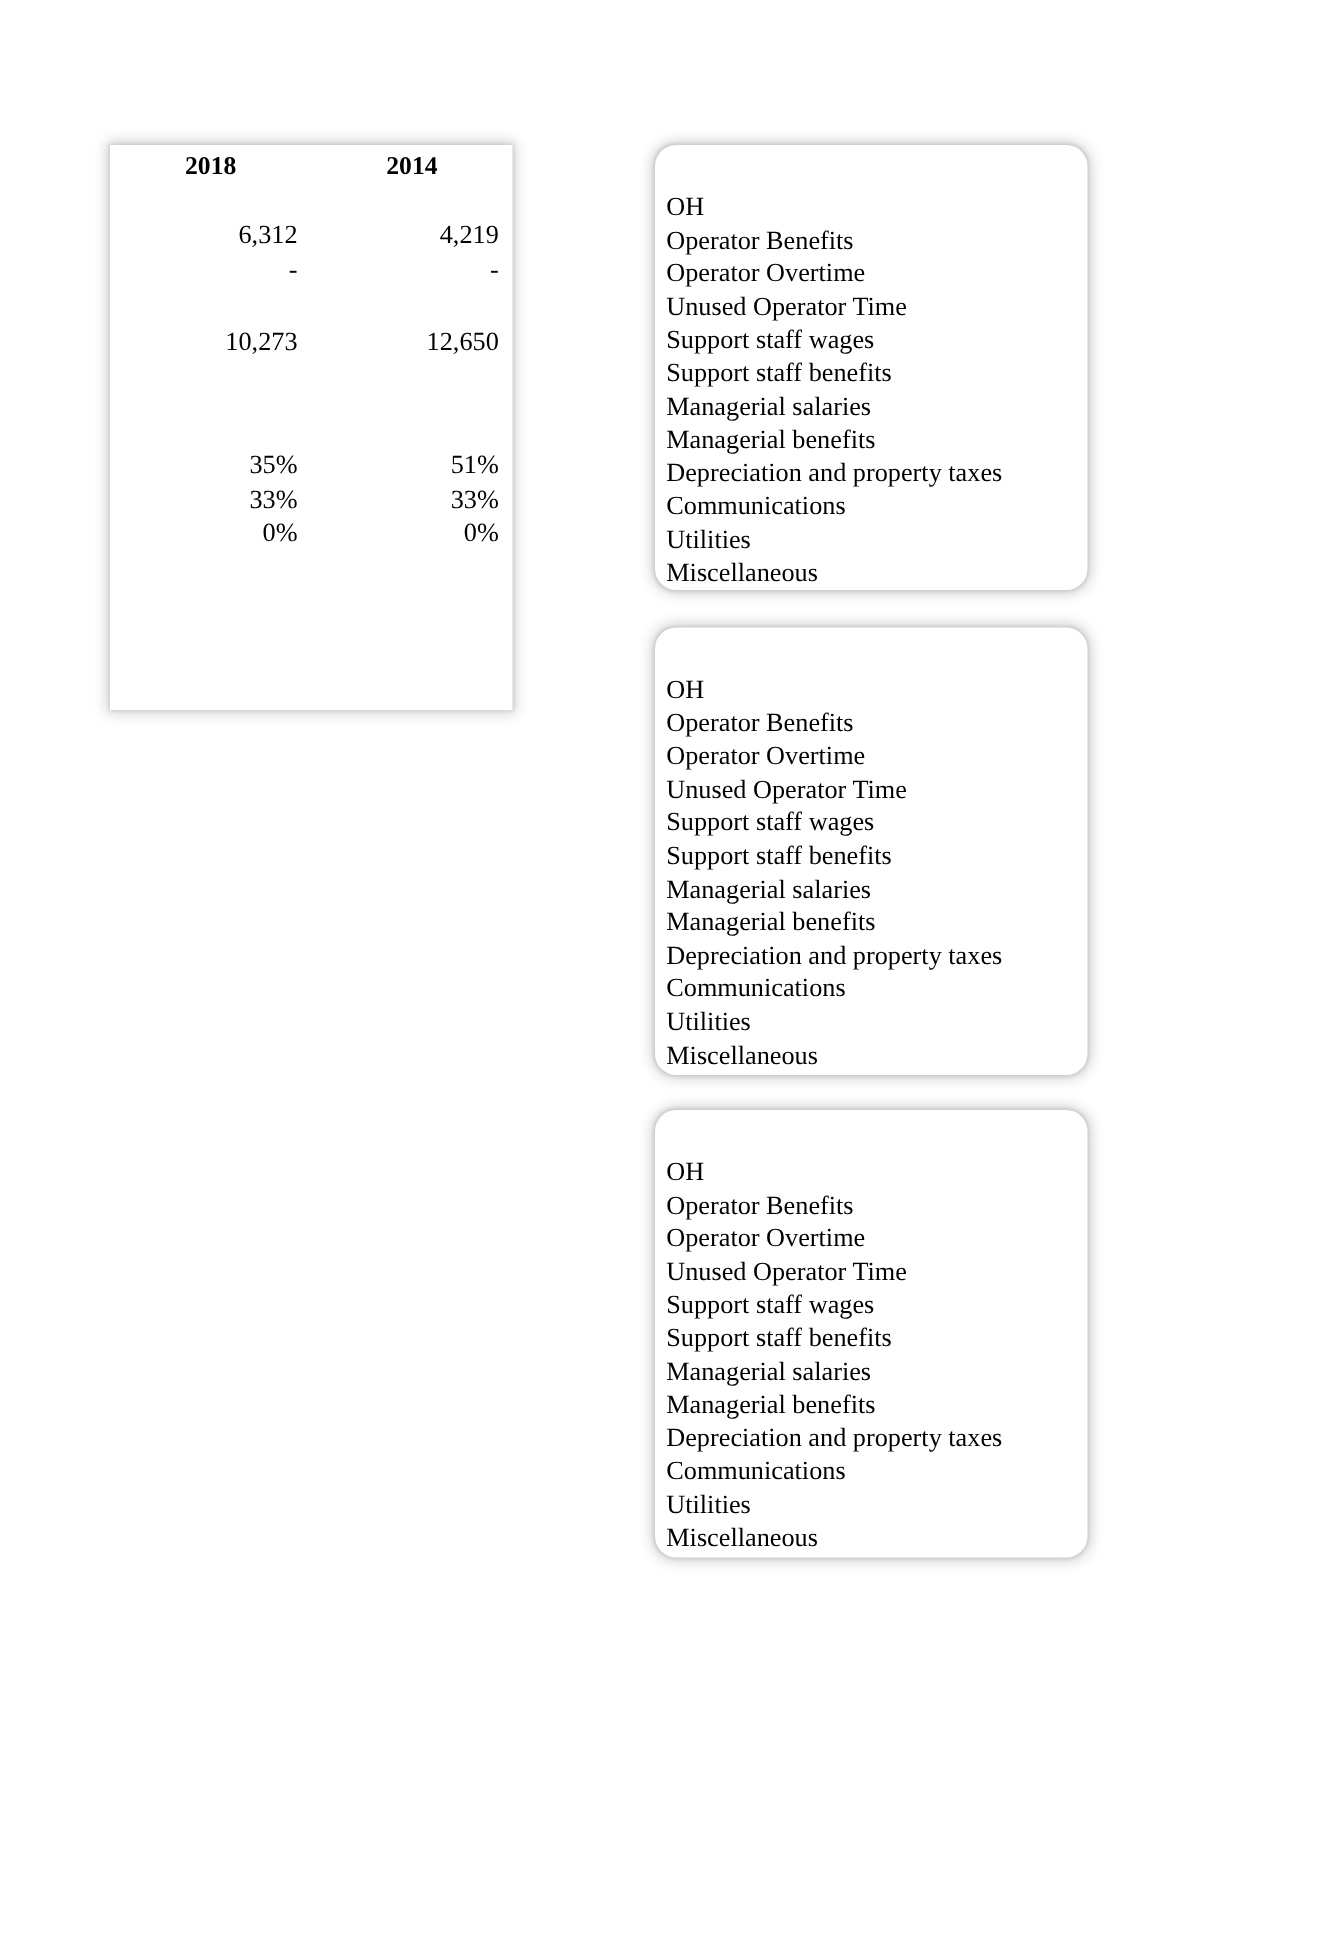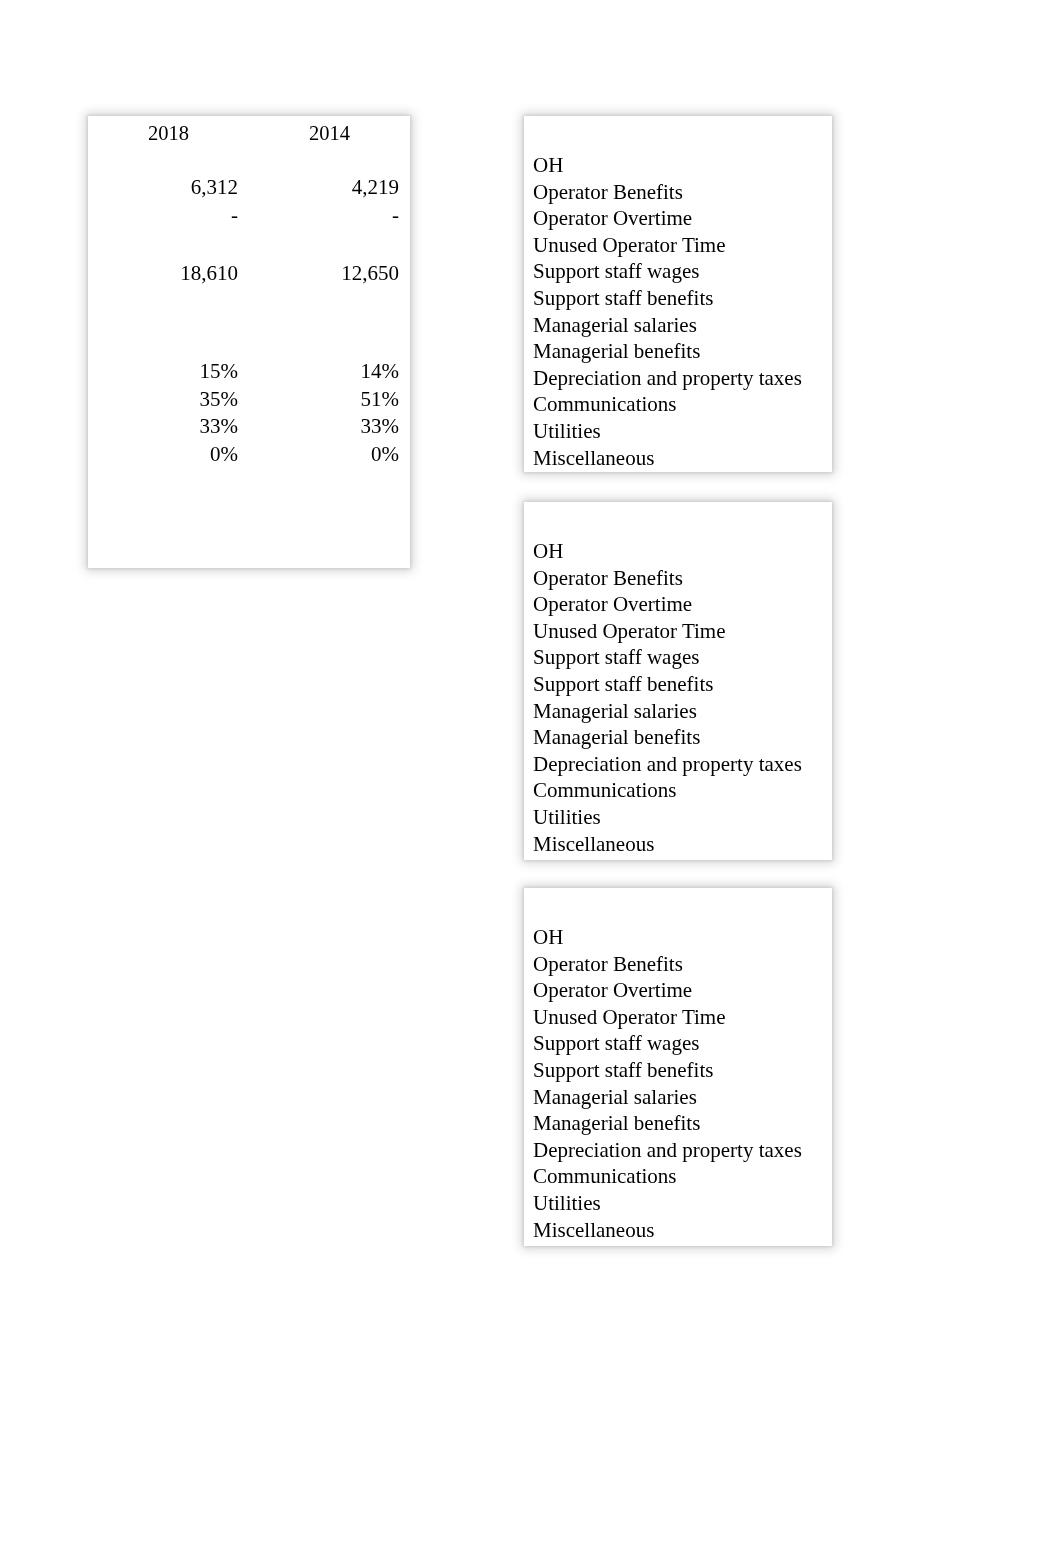--- a/index.html
+++ b/index.html
@@ -37,21 +37,21 @@
   .num-table {
     border-collapse: collapse;
     width: 100%;
     table-layout: fixed;
     font-size: 21px;
     line-height: 1;
   }
   .num-table col.c-year { width: 50%; }
 
   .num-table th {
-    font-weight: normal;
+    font-weight: bold;
     text-align: center;
     padding: 0;
     height: 34px;
     vertical-align: middle;
     font-size: 20.5px;
   }
   .num-table td {
     text-align: right;
     padding: 0 11px 0 0;
     height: 27.5px;
@@ -59,21 +59,22 @@
     white-space: nowrap;
   }
   .num-table tr.spacer td { height: 24px; }
   .num-table tr.spacer-lg td { height: 30px; }
   .num-table tr.spacer-xl td { height: 46px; }
   .num-table tr.total td { height: 29px; }
 
   
   .label-panel {
     left: 524px;
-    width: 308px;
+    width: 346px;
+    border-radius: 17px;
   }
   #label-panel-1 { top: 116px;  height: 356px; }
   #label-panel-2 { top: 502px;  height: 358px; }
   #label-panel-3 { top: 888px;  height: 358px; }
 
   .label-list {
     list-style: none;
     margin: 0;
     padding: 0;
     font-size: 21px;
@@ -117,37 +118,33 @@
         <td>-</td>
         <td>-</td>
       </tr>
 
       <tr class="spacer-lg">
         <td></td>
           <td></td>
       </tr>
 
       <tr class="total">
-        <td>18,610</td>
+        <td>10,273</td>
         <td>12,650</td>
       </tr>
 
       <tr class="spacer-xl">
         <td></td>
           <td></td>
       </tr>
       <tr class="spacer">
         <td></td>
           <td></td>
       </tr>
 
-      <tr>
-        <td>15%</td>
-        <td>14%</td>
-      </tr>
       <tr>
         <td>35%</td>
         <td>51%</td>
       </tr>
       <tr>
         <td>33%</td>
         <td>33%</td>
       </tr>
       <tr>
         <td>0%</td>

